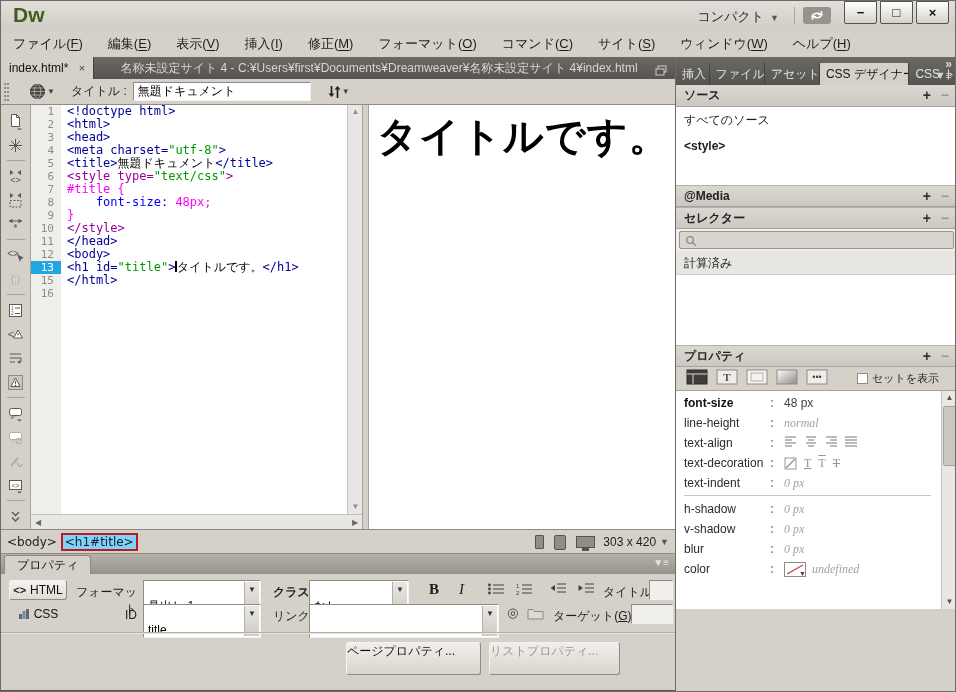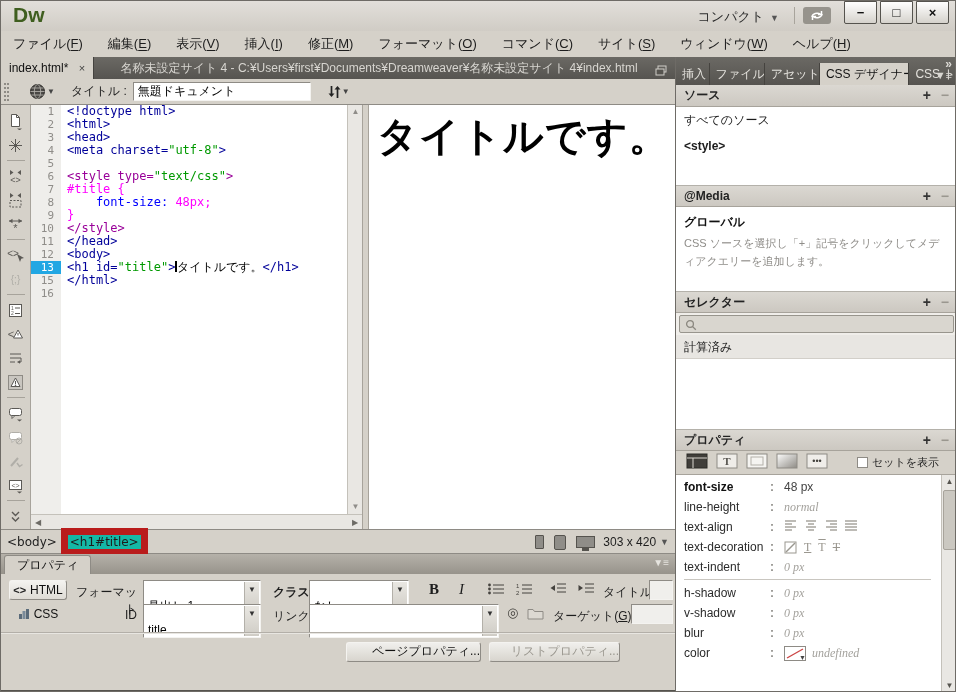--- a/index.html
+++ b/index.html
@@ -80,21 +80,21 @@
   .hscroll .arr { position:absolute; top:0; width:14px; height:15px; text-align:center; font-size:8px; color:#6d6b66; line-height:15px; }
 
   .splitter { width:6px; background:#d5d1c9; border-right:1px solid #a7a39b; }
   .design-pane { flex:1; background:#fff; overflow:hidden; }
   .design-h1 { font-size:40px; font-weight:bold; color:#000; margin:4px 0 0 8px; letter-spacing:1px; }
 
   
   .statusbar { position:relative; height:24px; background:#d5d1c9; border-top:1px solid #8e8b85;
     display:flex; align-items:center; font-size:12px; color:#1d1d1d; }
   .tagsel { margin-left:6px; font-family:"DejaVu Sans","Liberation Sans",sans-serif; font-size:12px; }
-  .tagsel.selected { border:7px solid #b91c1c; background:#14b8a6; padding:0 2px; margin-left:4px; }
+  .tagsel.selected { border:2px solid #b91c1c; background:#7dd3fc; padding:0 2px; margin-left:4px; }
   .status-right { position:absolute; right:6px; top:0; height:24px; display:flex; align-items:center; }
   .dev-phone { width:9px; height:14px; border:1px solid #55534e; background:#8f8d88; border-radius:1px; margin-right:10px; }
   .dev-tablet { width:12px; height:15px; border:1px solid #55534e; background:#8f8d88; border-radius:2px; margin-right:10px; }
   .dev-monitor { position:relative; width:19px; height:12px; border:1px solid #55534e; background:#8f8d88; margin-right:8px; }
   .dev-monitor::after { content:""; position:absolute; left:5px; bottom:-4px; width:7px; height:3px; background:#55534e; }
   .vp-size { font-size:12px; color:#1d1d1d; }
   .vp-dd { font-size:9px; color:#555; margin-left:4px; }
 
   
   .inspector { height:140px; background:#d5d1c9; border-top:1px solid #8e8b85; }
@@ -107,21 +107,21 @@
   .combo { position:absolute; height:28px; background:#fff; border:1px solid; border-color:#8e8b85 #f4f3f0 #f4f3f0 #8e8b85;
     font-size:12px; line-height:18px; padding:16px 4px; color:#000; }
   .combo .dd { position:absolute; right:1px; top:1px; bottom:1px; width:15px; background:linear-gradient(#e9e7e2,#cfccc5);
     border-left:1px solid #b3b0a9; text-align:center; font-size:8px; color:#333; line-height:16px; }
   .mode-btn { position:absolute; left:8px; width:58px; height:20px; display:flex; align-items:center; justify-content:center;
     font-size:12px; color:#111; background:linear-gradient(#f4f3f0,#dedbd5); border:1px solid; border-color:#f4f3f0 #8e8b85 #8e8b85 #f4f3f0; border-radius:3px; }
   .mode-btn .glyph { font-weight:bold; margin-right:4px; font-size:11px; color:#222; }
   .bi { position:absolute; font-size:15px; color:#1d1d1d; }
   .insp-ic { position:absolute; top:2px; }
   .insp-sep { position:absolute; left:0; right:0; top:58px; height:2px; border-top:1px solid #b3afa8; border-bottom:1px solid #e8e6e1; }
-  .insp-btn { position:absolute; height:20px; font-size:12px; text-align:right;
+  .insp-btn { position:absolute; height:33px; font-size:12px; text-align:left;
     background:linear-gradient(#f0efec,#d8d5ce); border:1px solid; border-color:#f4f3f0 #8e8b85 #8e8b85 #f4f3f0; border-radius:3px; color:#111; }
   .insp-btn.disabled { color:#9a978f; }
   .pfield { position:absolute; height:20px; background:#f0efec; border:1px solid; border-color:#8e8b85 #f4f3f0 #f4f3f0 #8e8b85; }
 
   
   .panel-header { position:relative; height:28px; background:linear-gradient(#6b6964,#565450); }
   .collapse-ic { position:absolute; right:7px; top:0px; color:#dcdad5; font-size:12px; font-weight:bold; letter-spacing:-2px; }
   .panel-tabs { position:absolute; left:0; bottom:0; right:0; height:22px; display:flex; }
   .panel-tab { height:22px; line-height:22px; font-size:12px; color:#e4e2dd; padding:0 6px;
     border-right:1px solid #45433f; white-space:nowrap; overflow:hidden; }
@@ -390,20 +390,21 @@
             <div class="code-row">
               <div class="gutter-num">3</div>
               <div class="code-text"><span class="c-tag">&lt;head&gt;</span></div>
             </div>
             <div class="code-row">
               <div class="gutter-num">4</div>
               <div class="code-text"><span class="c-tag">&lt;meta charset=</span><span class="c-val">"utf-8"</span><span class="c-tag">&gt;</span></div>
             </div>
             <div class="code-row">
               <div class="gutter-num">5</div>
+              <div class="code-text"><span class="c-tag">&lt;title&gt;</span><span class="c-txt">無題ドキュメント</span><span class="c-tag">&lt;/title&gt;</span></div>
             </div>
             <div class="code-row">
               <div class="gutter-num">6</div>
               <div class="code-text"><span class="c-sty">&lt;style type=</span><span class="c-val">"text/css"</span><span class="c-sty">&gt;</span></div>
             </div>
             <div class="code-row">
               <div class="gutter-num">7</div>
               <div class="code-text"><span class="c-sel">#title {</span></div>
             </div>
             <div class="code-row">
@@ -586,24 +587,20 @@
     </div>
     <div class="src-list">
       <div class="src-item">すべてのソース</div>
       <div class="src-item bold">&lt;style&gt;</div>
     </div>
 
     <div class="sec-header">
       <span>@Media</span>
       <span class="sec-plus">+</span>
       <span class="sec-minus">−</span>
-    </div>
-    <div class="media-body">
-      <div class="media-item">グローバル</div>
-      <div class="media-hint">CSS ソースを選択し「+」記号をクリックしてメディアクエリーを追加します。</div>
     </div>
 
     <div class="sec-header">
       <span>セレクター</span>
       <span class="sec-plus">+</span>
       <span class="sec-minus">−</span>
     </div>
     <div class="search-row">
       <div class="search-box">
         <svg width="12" height="12" viewBox="0 0 12 12" style="position:absolute; left:5px; top:3px;">

